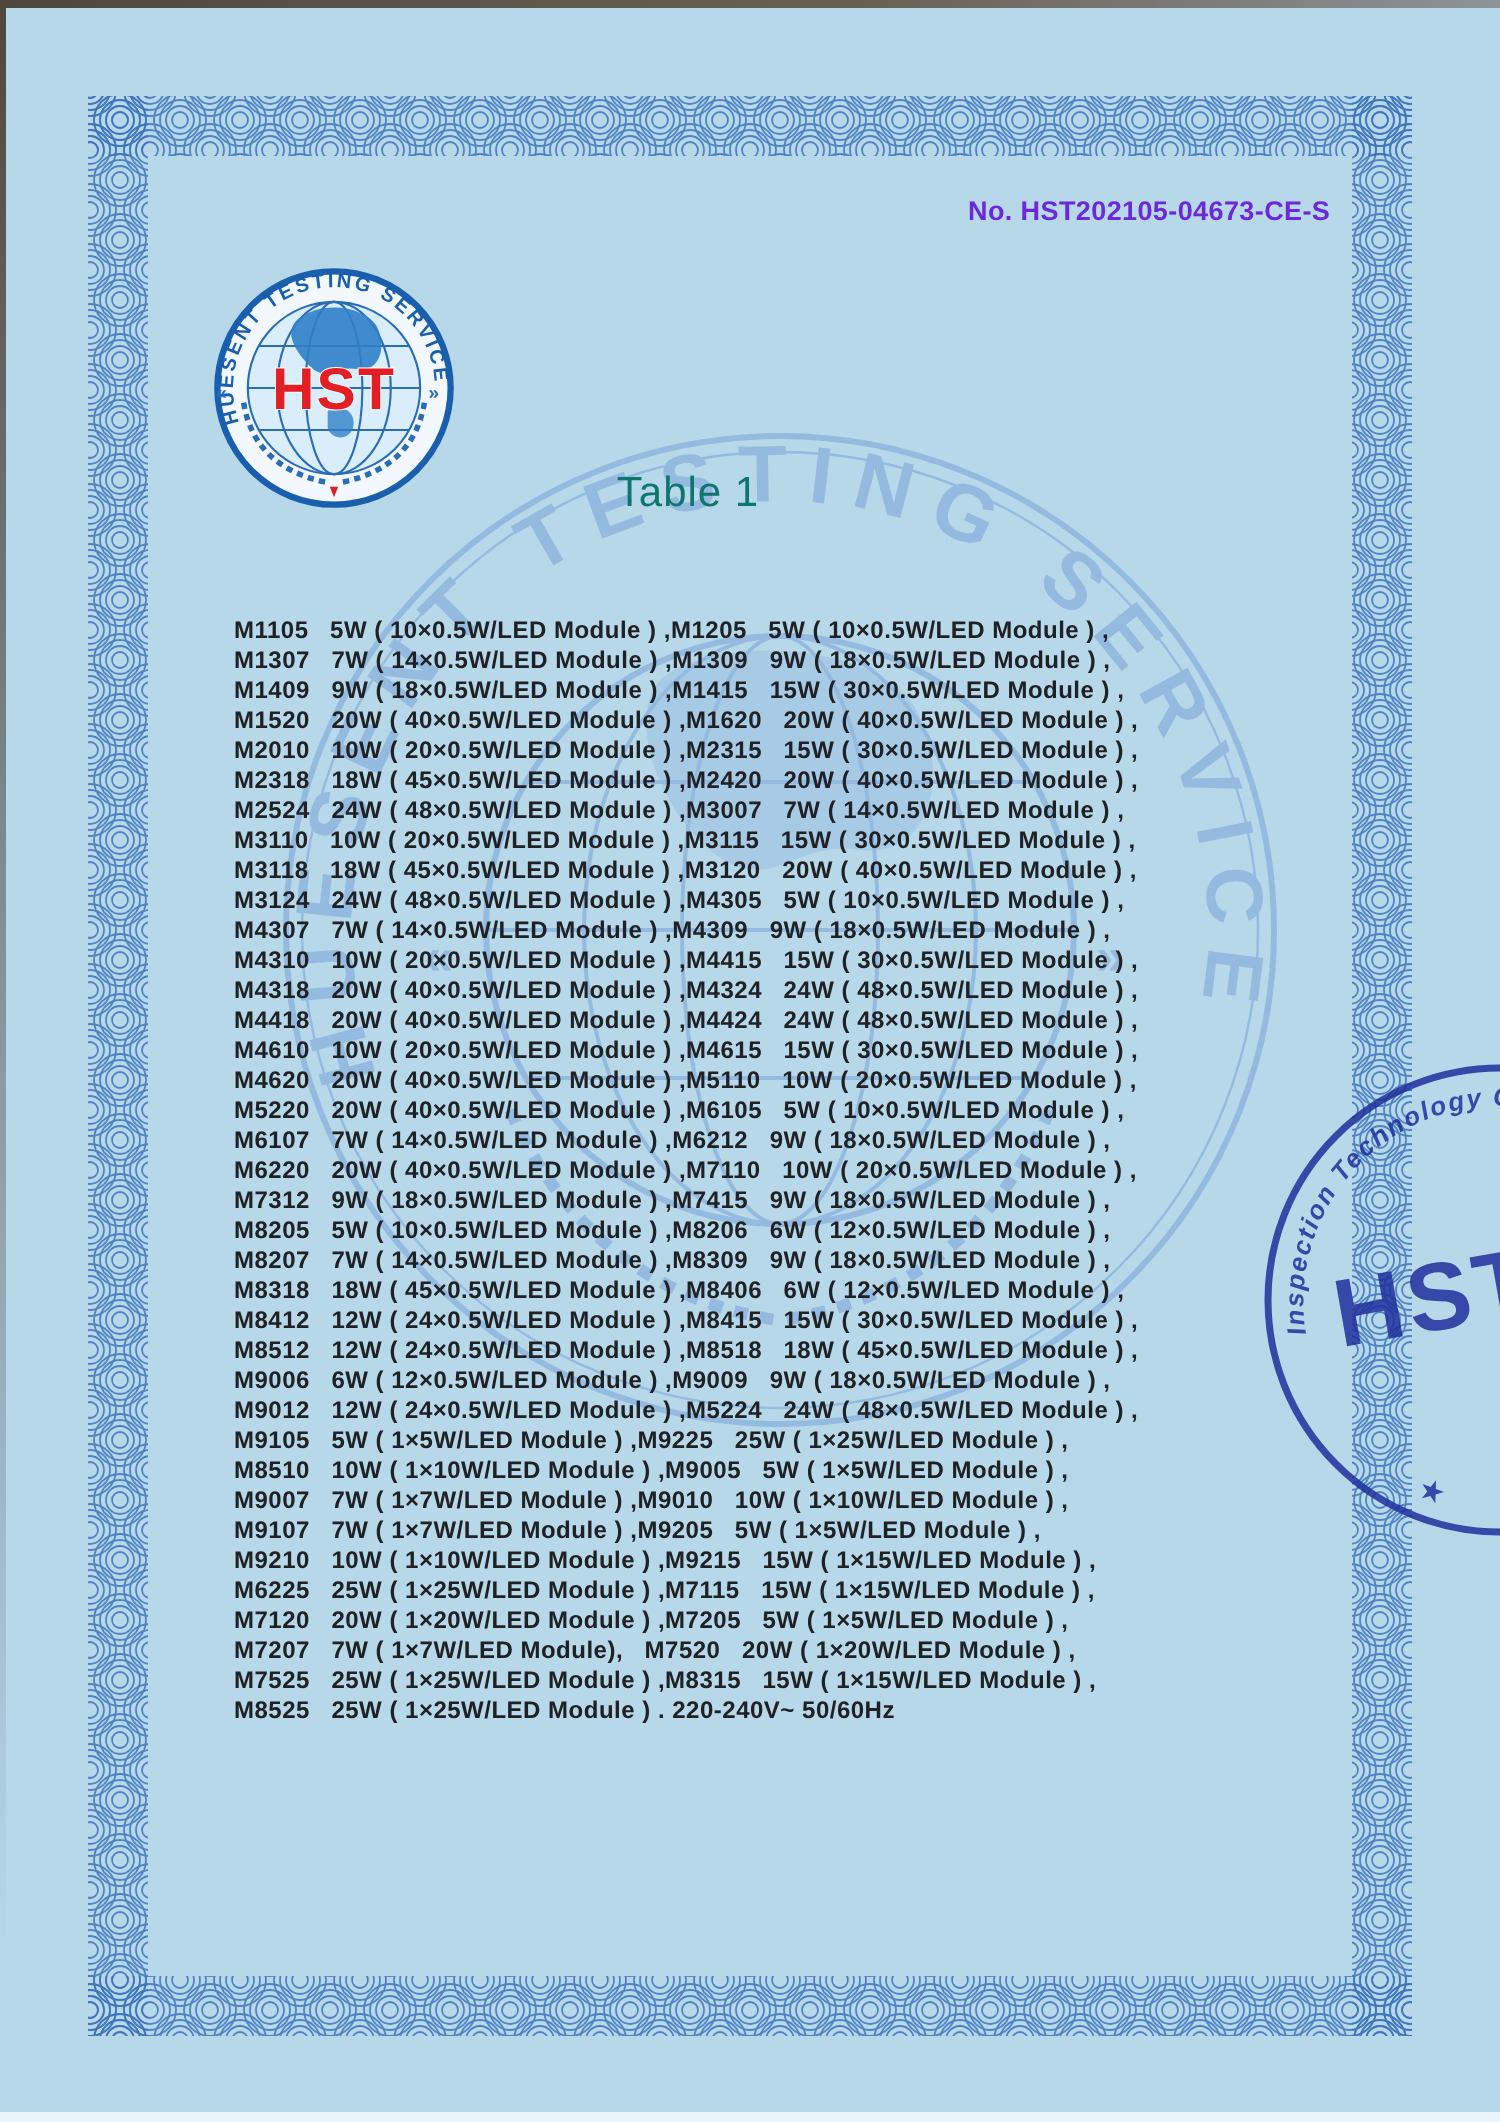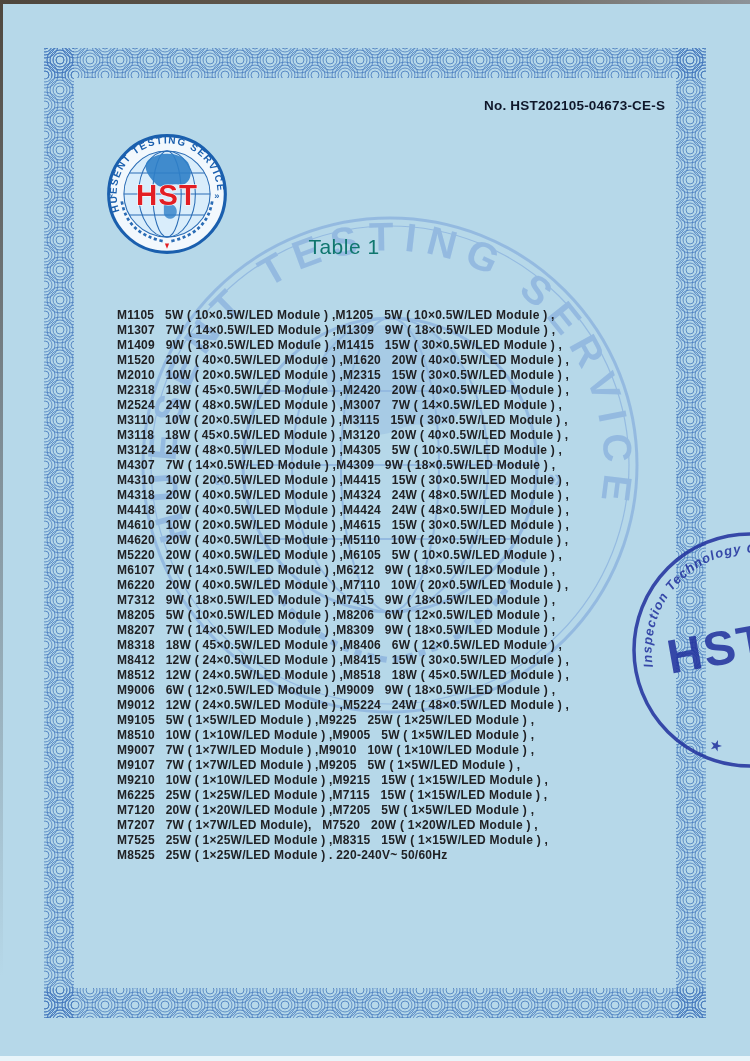--- a/index.html
+++ b/index.html
@@ -10,21 +10,21 @@
   }
   .edge-top{position:absolute;left:0;top:0;width:750px;height:4px;
     background:linear-gradient(90deg,#4e463d,#6b6257 60%,#8d9399);}
   .edge-left{position:absolute;left:0;top:0;width:3px;height:1061px;
     background:linear-gradient(180deg,#4e463d,#7c8a92 40%,rgba(200,220,230,.0) 92%);}
   .edge-bottom{position:absolute;left:0;bottom:0;width:750px;height:5px;background:#e9f5fa;}
   .border-svg,.wm-svg,.stamp-svg{position:absolute;left:0;top:0;width:750px;height:1061px;}
   .wm-svg{opacity:.55;}
   .cert-no{
     position:absolute;left:484px;top:98px;
-    font-size:13.5px;font-weight:700;color:#0f172a;letter-spacing:.2px;
+    font-size:13.5px;font-weight:700;color:#6d28d9;letter-spacing:.2px;
   }
   .logo{position:absolute;left:105px;top:132px;width:124px;height:124px;}
   .table-title{
     position:absolute;left:244px;top:235px;width:200px;text-align:center;
     font-size:21px;font-weight:400;color:#0f766e;letter-spacing:.5px;
   }
   .rows{
     position:absolute;left:117px;top:278px;width:560px;
     font-size:12px;font-weight:700;color:#202124;
     line-height:15px;letter-spacing:.25px;white-space:pre;

